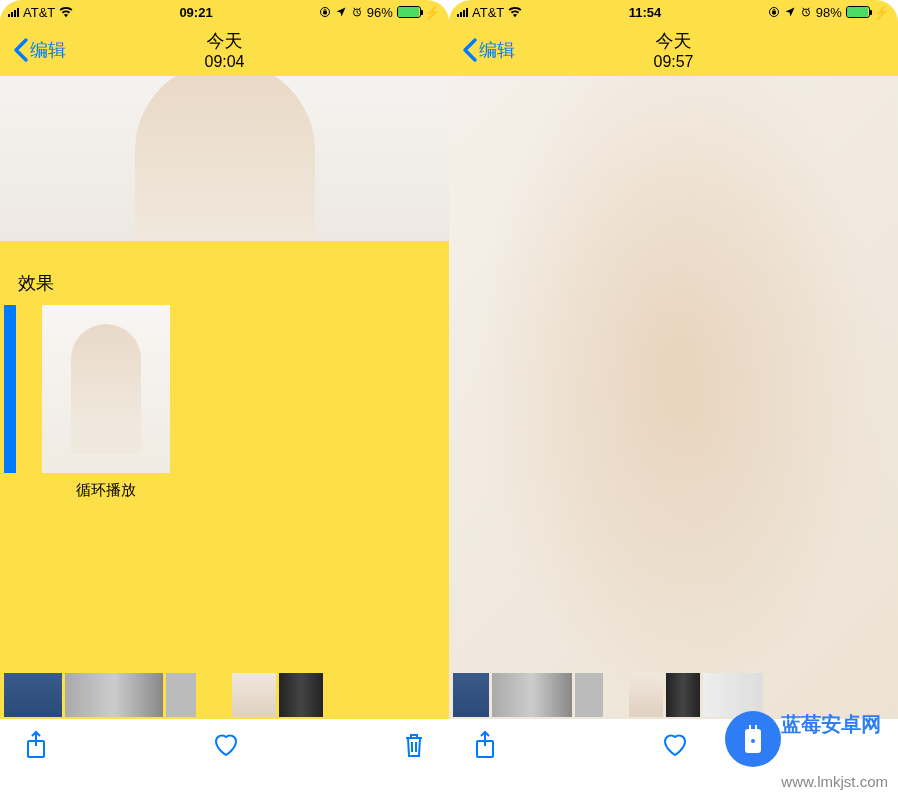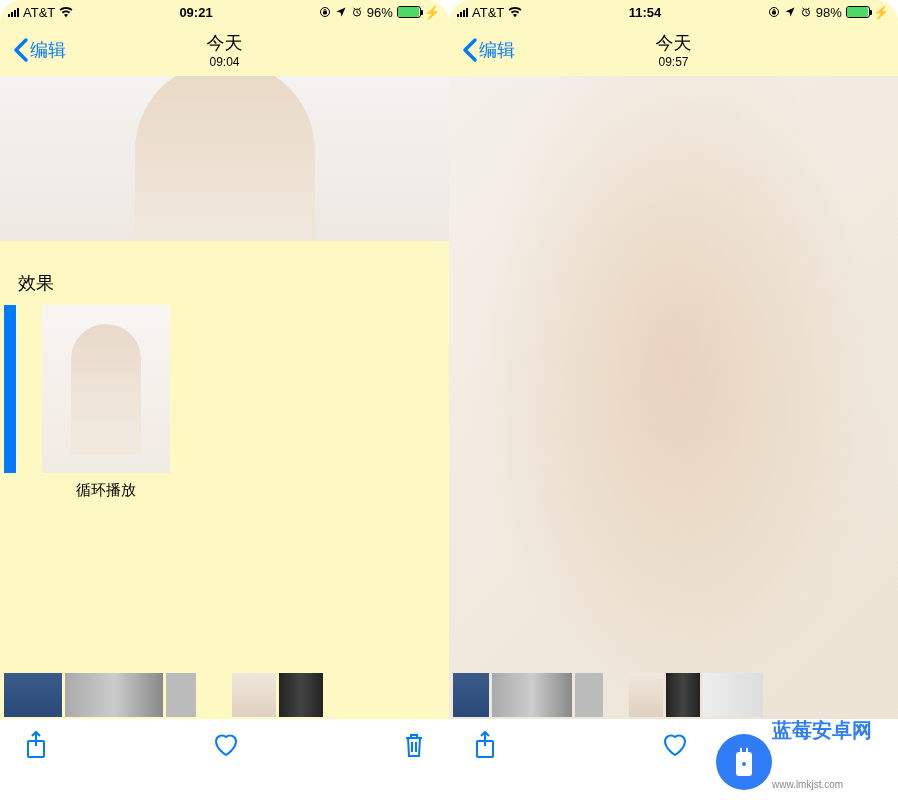--- a/index.html
+++ b/index.html
@@ -15,21 +15,21 @@
       background: #fff;
       position: relative;
       overflow: hidden;
     }
     .screen {
       width: 449px;
       height: 771px;
       display: flex;
       flex-direction: column;
       position: relative;
-      background: #fef9c3;
+      background: #fde047;
       border-radius: 22px;
     }
     .status-bar {
       height: 24px;
       display: flex;
       justify-content: space-between;
       align-items: center;
       padding: 0 8px;
       font-size: 13px;
       font-weight: 500;
@@ -105,21 +105,21 @@
       left: 50%;
       transform: translateX(-50%);
       text-align: center;
     }
     .nav-title {
       font-size: 18px;
       font-weight: 500;
       color: #000;
     }
     .nav-subtitle {
-      font-size: 12px;
+      font-size: 16px;
       color: #000;
     }
     .edit-btn {
       color: #007aff;
       font-size: 18px;
       cursor: pointer;
     }
     .main-photo {
       width: 100%;
       height: 165px;
@@ -238,23 +238,23 @@
       opacity: 0.7;
     }
     .ghost2 {
       background: radial-gradient(ellipse at 55% 50%, rgba(220,190,160,0.5) 0%, rgba(245,240,234,0.2) 55%);
       opacity: 0.55;
       transform: translate(-15px, -25px) scale(1.1);
     }
     .watermark-badge {
       position: absolute;
       bottom: 10px;
-      right: 26px;
-      display: flex;
-      align-items: flex-end;
+      right: 10px;
+      display: flex;
+      align-items: flex-start;
       gap: 0;
       z-index: 100;
     }
     .wm-circle {
       width: 56px;
       height: 56px;
       background: #2e7cf6;
       border-radius: 50%;
       display: flex;
       align-items: center;
@@ -265,21 +265,21 @@
       flex-direction: column;
       align-items: flex-start;
     }
     .wm-cn {
       color: #2e7cf6;
       font-size: 20px;
       font-weight: 700;
     }
     .wm-url {
       color: #888;
-      font-size: 10px;
+      font-size: 15px;
       margin-top: 35px;
     }
   </style>
 </head>
 <body>
 
 <div class="screen">
   <div class="status-bar">
     <div class="status-left">
       <span class="signal-bars">

